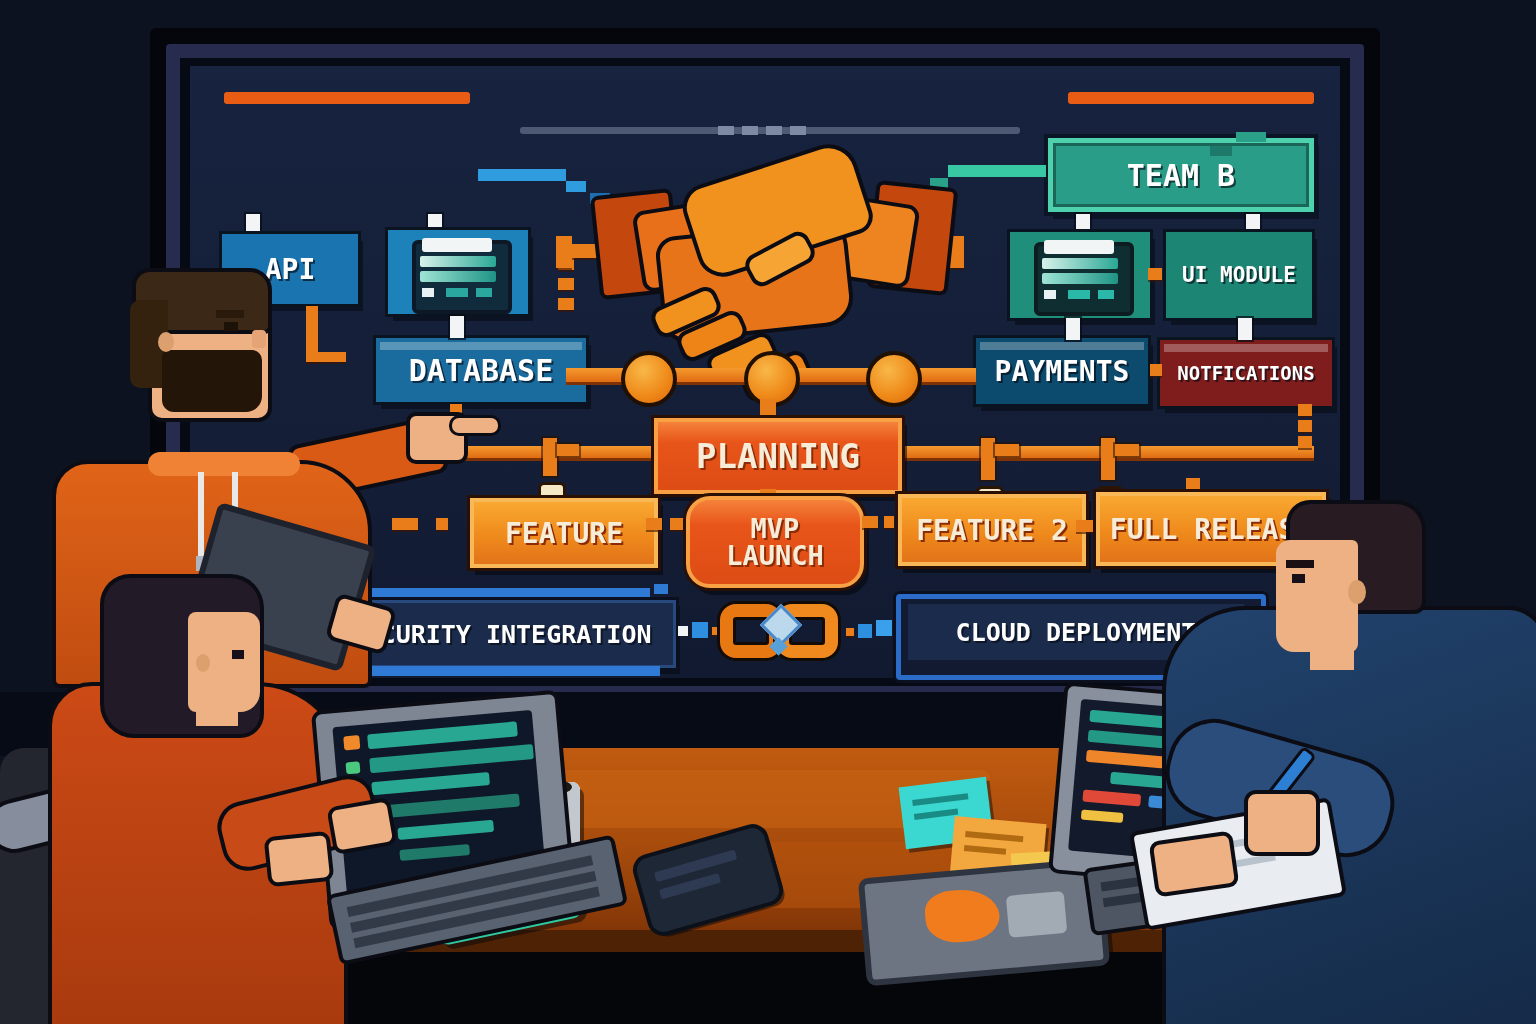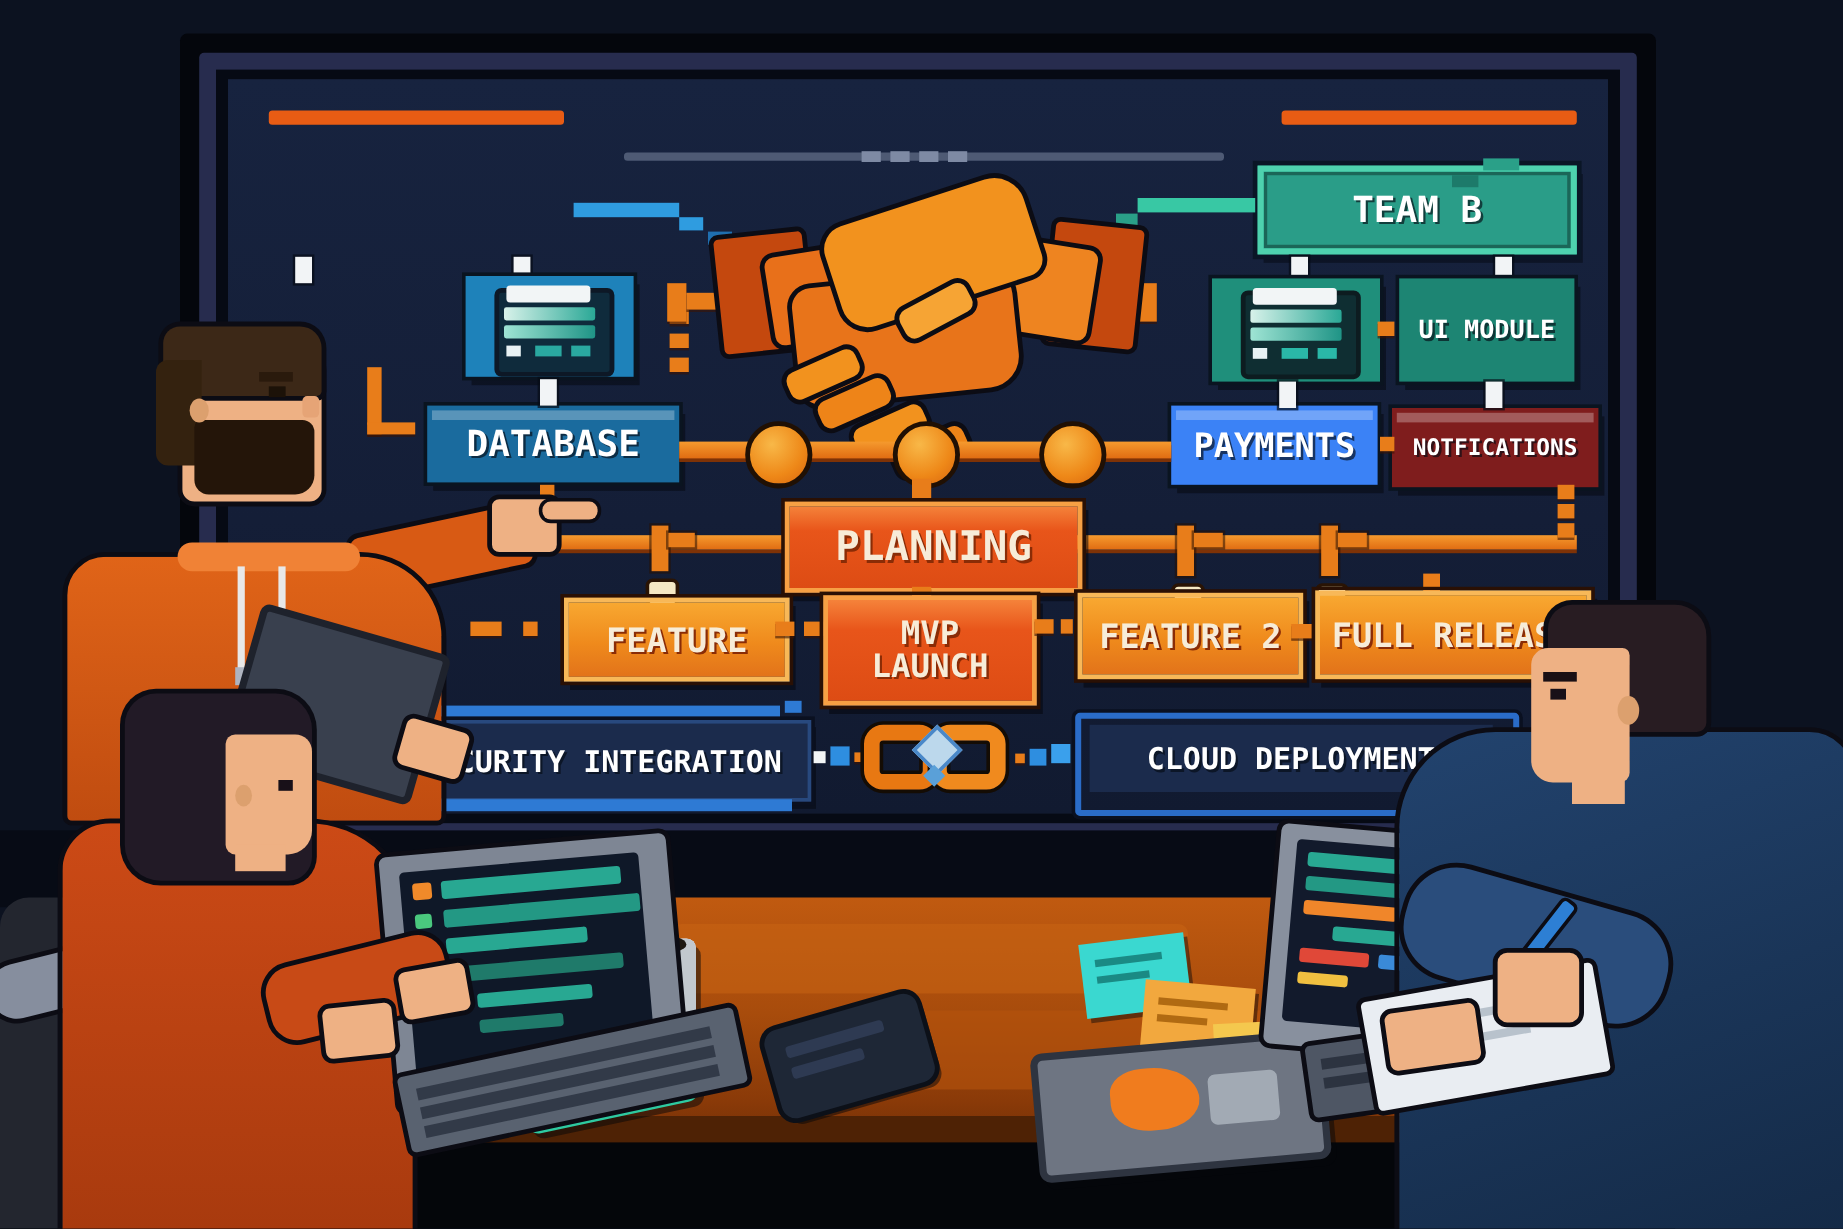--- a/index.html
+++ b/index.html
@@ -42,20 +42,21 @@
   <div class="abs" style="left:224px;top:92px;width:246px;height:12px;background:#e85c14;border-radius:3px;"></div>
   <div class="abs" style="left:1068px;top:92px;width:246px;height:12px;background:#e85c14;border-radius:3px;"></div>
   <div class="abs" style="left:520px;top:127px;width:500px;height:7px;background:#4e5a74;border-radius:3px;"></div>
   <div class="abs" style="left:718px;top:126px;width:16px;height:9px;background:#7e8aa4;"></div>
   <div class="abs" style="left:742px;top:126px;width:16px;height:9px;background:#7e8aa4;"></div>
   <div class="abs" style="left:766px;top:126px;width:16px;height:9px;background:#7e8aa4;"></div>
   <div class="abs" style="left:790px;top:126px;width:16px;height:9px;background:#7e8aa4;"></div>
 
   <div class="wstub" style="left:246px;top:214px;width:14px;height:22px;"></div>
   <div class="wstub" style="left:428px;top:214px;width:14px;height:22px;"></div>
+  <div class="box t edge" style="left:222px;top:234px;width:136px;height:70px;font-size:28px;background:#1a74b0;">API</div>
   <div class="abs edge" style="left:388px;top:230px;width:140px;height:84px;background:#1e82ba;"></div>
 
   <div class="abs" style="left:412px;top:240px;width:92px;height:66px;background:#0f2b3c;border:4px solid #0d1826;border-radius:6px;">
     <div class="abs" style="left:6px;top:-6px;width:70px;height:14px;background:#f2f5f6;border-radius:3px;"></div>
     <div class="abs" style="left:4px;top:12px;width:76px;height:11px;background:linear-gradient(90deg,#d8f2ea,#2aa896);border-radius:2px;"></div>
     <div class="abs" style="left:4px;top:27px;width:76px;height:11px;background:linear-gradient(90deg,#9fe4d4,#1f9486);border-radius:2px;"></div>
     <div class="abs" style="left:6px;top:44px;width:12px;height:9px;background:#e8f2f4;"></div>
     <div class="abs" style="left:30px;top:44px;width:22px;height:9px;background:#2aa8a0;"></div>
     <div class="abs" style="left:60px;top:44px;width:16px;height:9px;background:#2aa8a0;"></div>
   </div>
@@ -101,23 +102,23 @@
     <div class="abs outl" style="left:192px;top:48px;width:120px;height:76px;background:#ee8420;border-radius:12px;transform:rotate(9deg);"></div>
     <div class="abs outl" style="left:64px;top:80px;width:184px;height:98px;background:#e8741a;border-radius:20px 26px 30px 22px;transform:rotate(-6deg);"></div>
     <div class="abs outl" style="left:92px;top:14px;width:172px;height:88px;background:#f2921e;border-radius:24px 30px 18px 26px;transform:rotate(-18deg);"></div>
     <div class="abs outl" style="left:150px;top:94px;width:62px;height:26px;background:#f6a434;border-radius:12px;transform:rotate(-28deg);"></div>
     <div class="abs outl" style="left:56px;top:148px;width:62px;height:24px;background:#f2921e;border-radius:12px;transform:rotate(-24deg);"></div>
     <div class="abs outl" style="left:82px;top:172px;width:62px;height:24px;background:#ee8418;border-radius:12px;transform:rotate(-24deg);"></div>
     <div class="abs outl" style="left:112px;top:194px;width:62px;height:24px;background:#f2921e;border-radius:12px;transform:rotate(-24deg);"></div>
     <div class="abs outl" style="left:146px;top:212px;width:62px;height:24px;background:#ee8418;border-radius:12px;transform:rotate(-24deg);"></div>
   </div>
 
-  <div class="box t edge stripe" style="left:356px;top:338px;width:210px;height:64px;font-size:30px;background:#1a6b9e;">DATABASE</div>
+  <div class="box t edge stripe" style="left:376px;top:338px;width:210px;height:64px;font-size:30px;background:#1a6b9e;">DATABASE</div>
   <div class="wstub" style="left:450px;top:316px;width:14px;height:22px;"></div>
-  <div class="box t edge stripe" style="left:976px;top:338px;width:172px;height:66px;font-size:28px;background:#3b82f6;">PAYMENTS</div>
+  <div class="box t edge stripe" style="left:976px;top:338px;width:172px;height:66px;font-size:28px;background:#0c4a6e;">PAYMENTS</div>
   <div class="wstub" style="left:1066px;top:318px;width:14px;height:22px;"></div>
   <div class="box t edge stripe" style="left:1160px;top:340px;width:172px;height:66px;font-size:19px;background:#7f1d1d;">NOTFICATIONS</div>
   <div class="wstub" style="left:1238px;top:318px;width:14px;height:22px;"></div>
   <div class="dash" style="left:1150px;top:364px;width:12px;height:12px;"></div>
 
   <div class="oline" style="left:566px;top:368px;width:410px;height:14px;"></div>
   <div class="tnode" style="left:621px;top:351px;"></div>
   <div class="tnode" style="left:744px;top:351px;"></div>
   <div class="tnode" style="left:866px;top:351px;"></div>
   <div class="dash" style="left:760px;top:399px;width:16px;height:22px;"></div>
@@ -142,21 +143,21 @@
 
   <div class="box t orangebox" style="left:654px;top:418px;width:240px;height:68px;font-size:34px;">PLANNING</div>
   <div class="dash" style="left:760px;top:489px;width:16px;height:14px;"></div>
 
   <div class="dash" style="left:350px;top:518px;width:18px;height:12px;"></div>
   <div class="dash" style="left:392px;top:518px;width:26px;height:12px;"></div>
   <div class="dash" style="left:436px;top:518px;width:12px;height:12px;"></div>
   <div class="box t amberbox" style="left:458px;top:498px;width:180px;height:62px;font-size:28px;margin-left:12px;">FEATURE</div>
   <div class="dash" style="left:646px;top:518px;width:16px;height:12px;"></div>
   <div class="dash" style="left:670px;top:518px;width:16px;height:12px;"></div>
-  <div class="box t orangebox" style="left:686px;top:496px;width:170px;height:84px;font-size:27px;flex-direction:column;line-height:1.0;">
+  <div class="box t orangebox" style="left:686px;top:496px;width:170px;height:84px;font-size:27px;flex-direction:column;line-height:1.0;border-radius:24px;">
     <span>MVP</span>
     <span>LAUNCH</span>
   </div>
   <div class="dash" style="left:862px;top:516px;width:16px;height:12px;"></div>
   <div class="dash" style="left:884px;top:516px;width:10px;height:12px;"></div>
   <div class="box t amberbox" style="left:898px;top:494px;width:180px;height:64px;font-size:28px;">FEATURE 2</div>
   <div class="dash" style="left:1076px;top:520px;width:18px;height:12px;"></div>
   <div class="dash" style="left:1186px;top:478px;width:14px;height:16px;"></div>
   <div class="box t amberbox" style="left:1096px;top:492px;width:222px;height:66px;font-size:28px;">FULL RELEASE</div>
   <div class="dash" style="left:1324px;top:530px;width:14px;height:12px;"></div>

